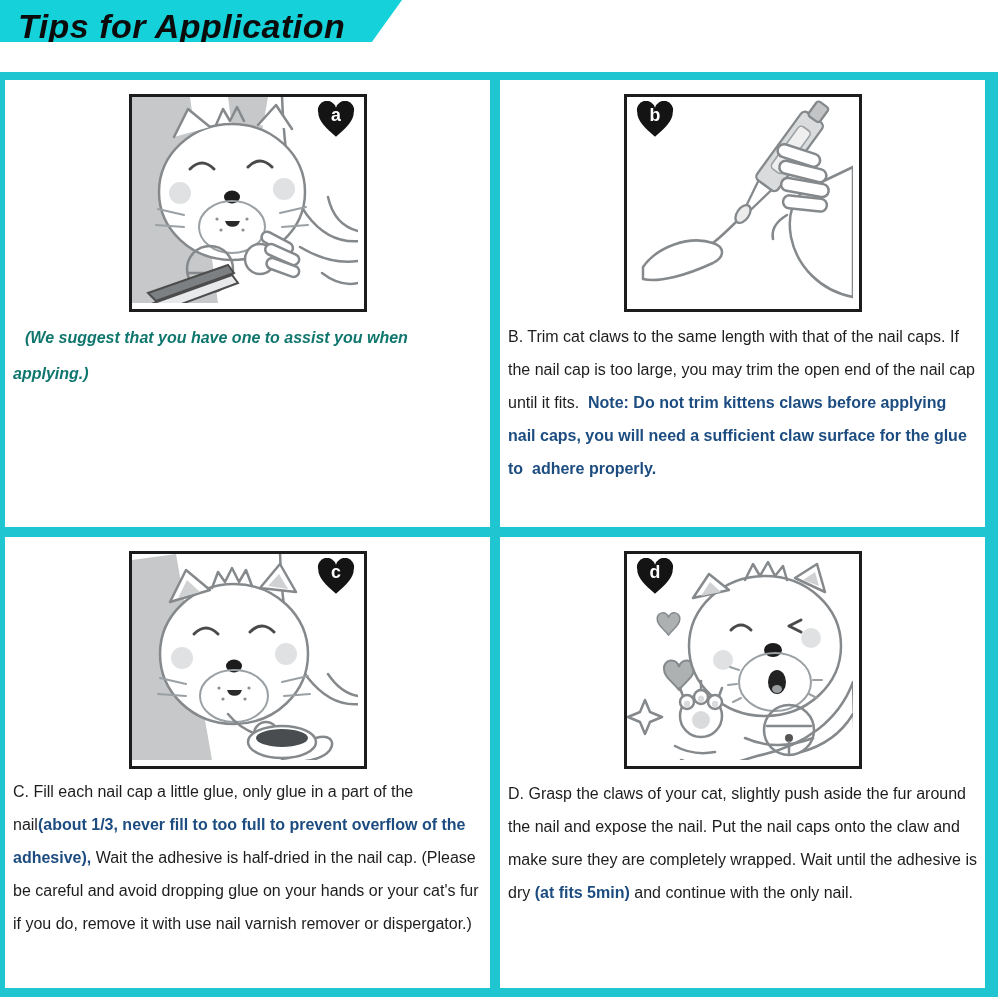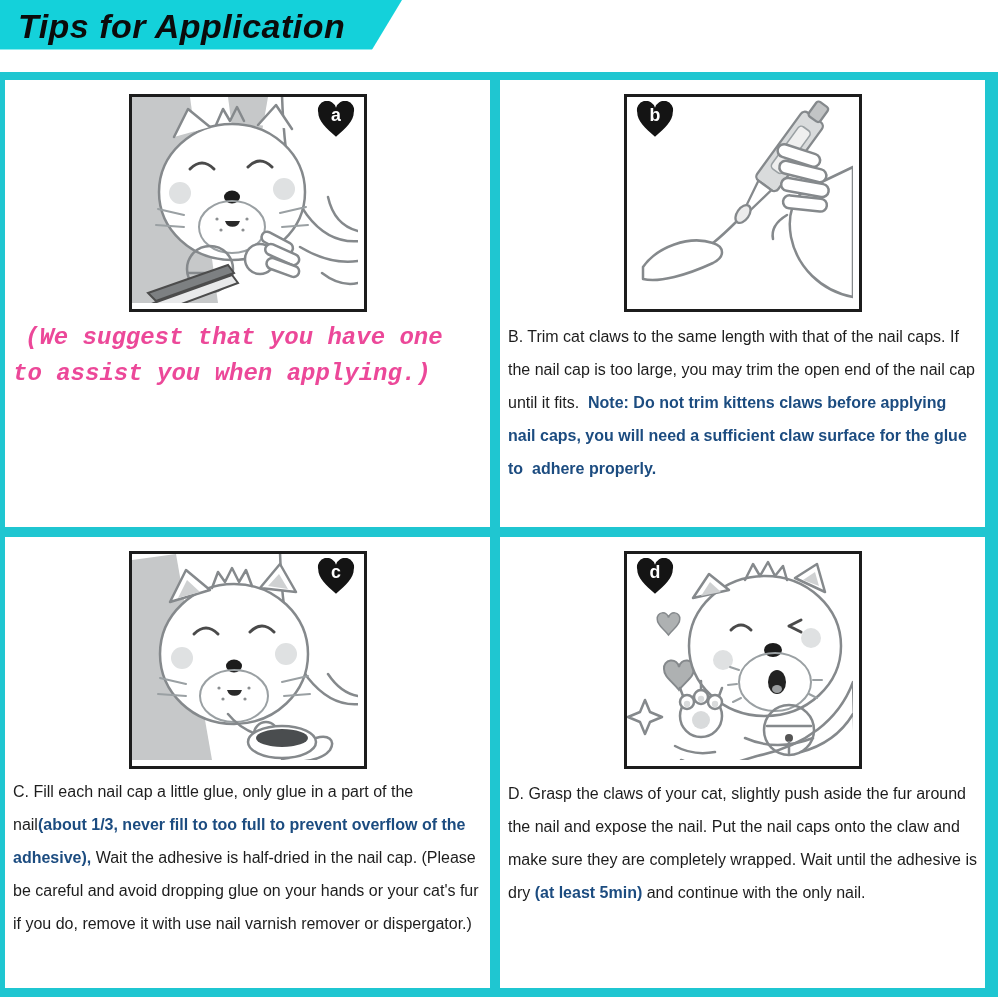--- a/index.html
+++ b/index.html
@@ -1,20 +1,20 @@
 <!DOCTYPE html>
 <html><head>
 <meta charset="utf-8">
 <style>
   html,body{margin:0;padding:0;background:#fff;}
   .page{position:relative;width:1000px;height:1000px;background:#fff;overflow:hidden;
         font-family:"Liberation Sans",sans-serif;color:#1d1d1d;}
 
   
-  .banner{position:absolute;top:0;left:0;width:402px;height:50px;
+  .banner{position:absolute;top:0;left:0;width:402px;height:42px;
           background:linear-gradient(180deg,#14d1da 0,#14d1da 49px,#8aecef 49px,#8aecef 100%);
           clip-path:polygon(0 0,100% 0,92.5% 100%,0 100%);}
   .banner h1{margin:0;padding:7px 0 0 18px;font-size:34px;line-height:38px;
              font-weight:bold;font-style:italic;color:#0b0b0b;letter-spacing:.5px;white-space:nowrap;}
 
   
   .panels{position:absolute;top:72px;left:0;width:998px;height:925px;box-sizing:border-box;
           background:#1fc6d1;padding:8px 13px 9px 5px;display:grid;
           grid-template-columns:1fr 1fr;grid-template-rows:447px 1fr;gap:10px;}
   .panel{background:#fff;position:relative;box-sizing:border-box;padding:0 8px;overflow:hidden;}
@@ -23,22 +23,22 @@
   .illus-box{width:232px;height:212px;border:3px solid #1c1c1c;background:#fff;
              margin:14px auto 0;position:relative;overflow:hidden;}
   .illus{display:block;}
   .badge{position:absolute;top:4px;width:40px;height:38px;}
   .badge-tr{right:8px;}
   .badge-tl{left:8px;}
   .badge text{font-family:"Liberation Sans",sans-serif;font-weight:bold;font-size:16px;fill:#fff;}
 
   
   .body-text{font-size:16px;line-height:33px;margin:8px 0 0 0;white-space:pre-wrap;}
-  .magenta{font-size:24px;line-height:36px;margin:8px 0 0 0;color:#ec4899;
-           font-weight:bold;font-style:italic;text-indent:12px;font-family:Liberation Mono, monospace;}
+  .magenta{font-size:16px;line-height:36px;margin:8px 0 0 0;color:#0f766e;
+           font-weight:bold;font-style:italic;text-indent:12px;}
   .after-magenta{margin-top:28px;}
   .note{color:#1c4c80;font-weight:bold;}
 
   svg .ln{stroke:#85898c;stroke-width:2.5;fill:none;stroke-linecap:round;stroke-linejoin:round;}
   svg .fw{fill:#fff;}
   svg .gry{fill:#c6c8c9;stroke:none;}
   svg .soft{stroke:#9aa0a3;stroke-width:2;fill:none;stroke-linecap:round;}
 </style>
 </head>
 <body>
@@ -201,17 +201,17 @@
           <circle cx="60" cy="150" r="3.2" fill="#d9dbdc"></circle>
           <circle cx="74" cy="145" r="3.2" fill="#d9dbdc"></circle>
           <circle cx="88" cy="150" r="3.2" fill="#d9dbdc"></circle>
           <path class="ln" d="M48,192 Q66,202 88,198 M54,206 Q70,212 86,209" stroke-width="2"></path>
         </svg>
         <svg class="badge badge-tl" viewBox="0 0 36 34">
           <path d="M18,32 C9,24 2,18 2,10 a8,8 0 0 1 16,-4 a8,8 0 0 1 16,4 c0,8 -7,14 -16,22 Z" fill="#141414"></path>
           <text x="18" y="18" text-anchor="middle">d</text>
         </svg>
       </div>
-      <p class="body-text"><span>D. Grasp the claws of your cat, slightly push aside the fur around the nail and expose the nail. Put the nail caps onto the claw and make sure they are completely wrapped. Wait until the adhesive is dry </span><span class="note">(at least 5min)</span><span> and continue with the only nail.</span></p>
+      <p class="body-text"><span>D. Grasp the claws of your cat, slightly push aside the fur around the nail and expose the nail. Put the nail caps onto the claw and make sure they are completely wrapped. Wait until the adhesive is dry </span><span class="note">(at fits 5min)</span><span> and continue with the only nail.</span></p>
     </section>
 
   </div>
 </div>
 
 </body></html>

